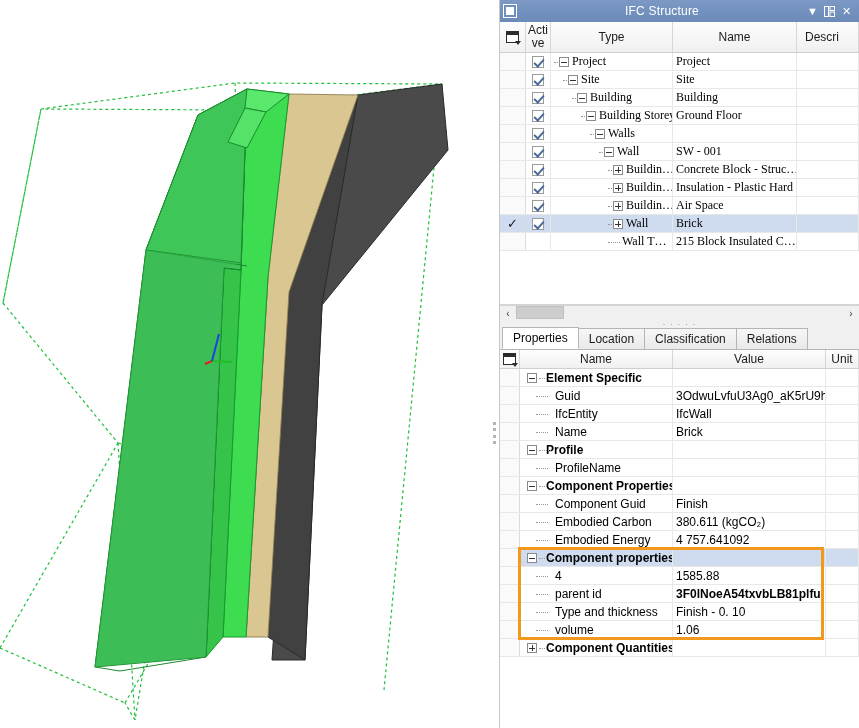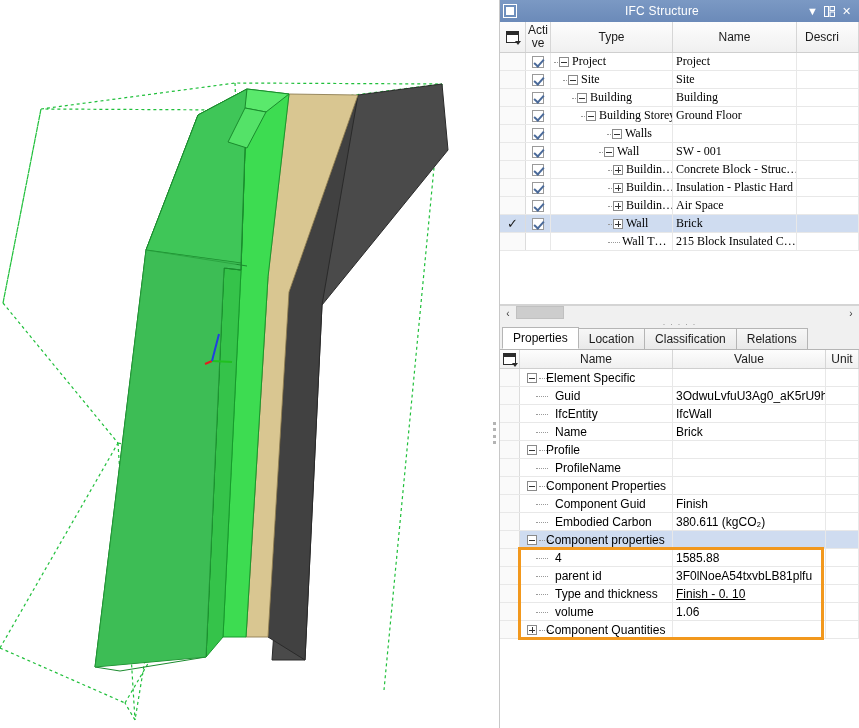--- a/index.html
+++ b/index.html
@@ -207,21 +207,21 @@
     height: 22px;
     color: #0a0a0a;
     position: relative; z-index: 2;
     border-bottom: 1px solid #ffffff;
   }
 
   
   .prow { display: flex; height: 18px; border-bottom: 1px solid #e8e8e8; }
   .prow .pc { display:flex; align-items:center; border-right:1px solid #e8e8e8; padding:0 3px; overflow:hidden; white-space:nowrap; }
   .prow .pc.gut { background:#fafafa; border-right:1px solid #dcdcdc; width:20px; flex:0 0 20px;}
-  .prow.group { font-weight: normal; }
+  .prow.group { font-weight: bold; }
   .prow.hl { background: #cfdcf0; }
 
   .hl-box {
     position: absolute;
     border: 3px solid #f2981d;
     pointer-events: none;
     z-index: 5;
   }
 
   .vsplit-handle {
@@ -399,21 +399,21 @@
               </div>
             </div>
             <div class="cell" style="width: 124px; flex: 0 0 124px;">Ground Floor</div>
             <div class="cell" style="flex: 1 1 auto;"></div>
           </div>
           <div class="row">
             <div class="cell gut center" style="width: 26px; flex: 0 0 26px;"></div>
             <div class="cell center" style="width: 25px; flex: 0 0 25px;">
               <span class="chk on"></span>
             </div>
-            <div class="cell" style="width: 122px; flex: 0 0 122px; justify-content: center;">
+            <div class="cell" style="width: 122px; flex: 0 0 122px;">
               <div class="tnode">
                 <span class="indent" style="width: 36px;"></span>
                 <span class="elbow" style="flex: 0 0 5px; width: 5px;"></span>
                 <span class="expander"></span>
                 <span class="lbl">Walls</span>
               </div>
             </div>
             <div class="cell" style="width: 124px; flex: 0 0 124px;"></div>
             <div class="cell" style="flex: 1 1 auto;"></div>
           </div>
@@ -650,20 +650,32 @@
             <div class="pc" style="width: 153px; flex: 0 0 153px;">
               <div class="tnode">
                 <span class="indent" style="width: 13px;"></span>
                 <span class="elbow" style="flex: 0 0 18px; width: 18px; position: relative;"></span>
                 <span class="lbl">Embodied Carbon</span>
               </div>
             </div>
             <div class="pc" style="width: 153px; flex: 0 0 153px; font-weight: normal;">380.611 (kgCO₂)</div>
             <div class="pc" style="flex: 1 1 auto;"></div>
           </div>
+          <div class="prow">
+            <div class="pc gut"></div>
+            <div class="pc" style="width: 153px; flex: 0 0 153px;">
+              <div class="tnode">
+                <span class="indent" style="width: 13px;"></span>
+                <span class="elbow" style="flex: 0 0 18px; width: 18px; position: relative;"></span>
+                <span class="lbl">Embodied Energy</span>
+              </div>
+            </div>
+            <div class="pc" style="width: 153px; flex: 0 0 153px; font-weight: normal;">4 757.641092</div>
+            <div class="pc" style="flex: 1 1 auto;"></div>
+          </div>
           <div class="prow group hl" style="background: rgb(207, 220, 240);">
             <div class="pc gut"></div>
             <div class="pc" style="width: 153px; flex: 0 0 153px;">
               <div class="tnode">
                 <span class="indent" style="width: 4px;"></span>
                 <span class="expander"></span>
                 <span class="elbow" style="flex: 0 0 6px; width: 6px;"></span>
                 <span class="lbl">Component properties</span>
               </div>
             </div>
@@ -684,33 +696,33 @@
           </div>
           <div class="prow">
             <div class="pc gut"></div>
             <div class="pc" style="width: 153px; flex: 0 0 153px;">
               <div class="tnode">
                 <span class="indent" style="width: 13px;"></span>
                 <span class="elbow" style="flex: 0 0 18px; width: 18px; position: relative;"></span>
                 <span class="lbl">parent id</span>
               </div>
             </div>
-            <div class="pc" style="width: 153px; flex: 0 0 153px; font-weight: normal;">3F0lNoeA54txvbLB81plfu</div>
+            <div class="pc" style="width: 153px; flex: 0 0 153px; font-weight: bold;">3F0lNoeA54txvbLB81plfu</div>
             <div class="pc" style="flex: 1 1 auto;"></div>
           </div>
           <div class="prow">
             <div class="pc gut"></div>
             <div class="pc" style="width: 153px; flex: 0 0 153px;">
               <div class="tnode">
                 <span class="indent" style="width: 13px;"></span>
                 <span class="elbow" style="flex: 0 0 18px; width: 18px; position: relative;"></span>
                 <span class="lbl">Type and thickness</span>
               </div>
             </div>
-            <div class="pc" style="width: 153px; flex: 0 0 153px; font-weight: normal; text-decoration: underline;">Finish - 0. 10</div>
+            <div class="pc" style="width: 153px; flex: 0 0 153px; font-weight: normal;">Finish - 0. 10</div>
             <div class="pc" style="flex: 1 1 auto;"></div>
           </div>
           <div class="prow">
             <div class="pc gut"></div>
             <div class="pc" style="width: 153px; flex: 0 0 153px;">
               <div class="tnode">
                 <span class="indent" style="width: 13px;"></span>
                 <span class="elbow" style="flex: 0 0 18px; width: 18px; position: relative;"></span>
                 <span class="lbl">volume</span>
               </div>

